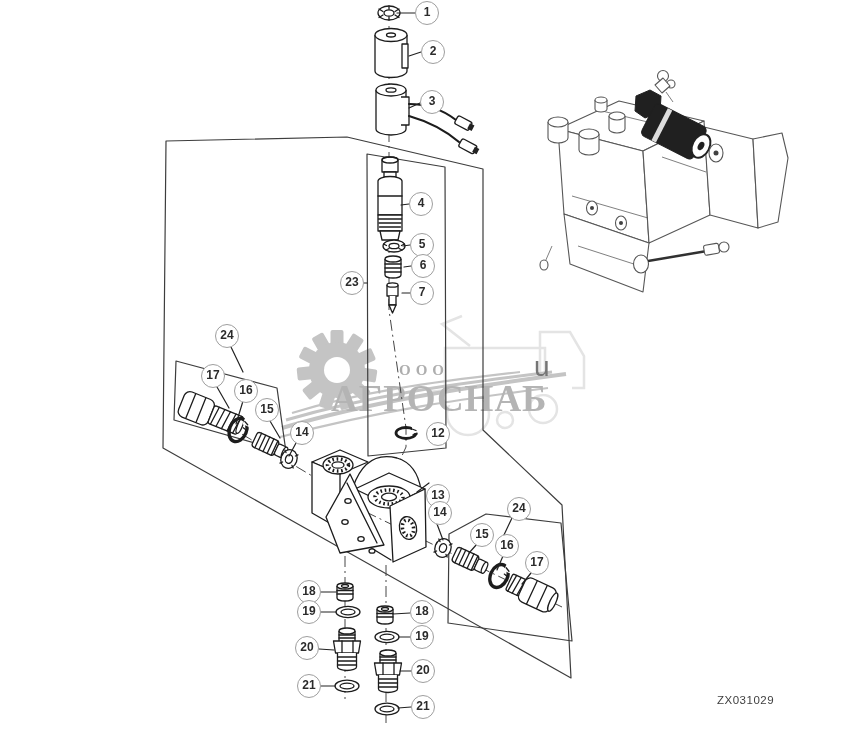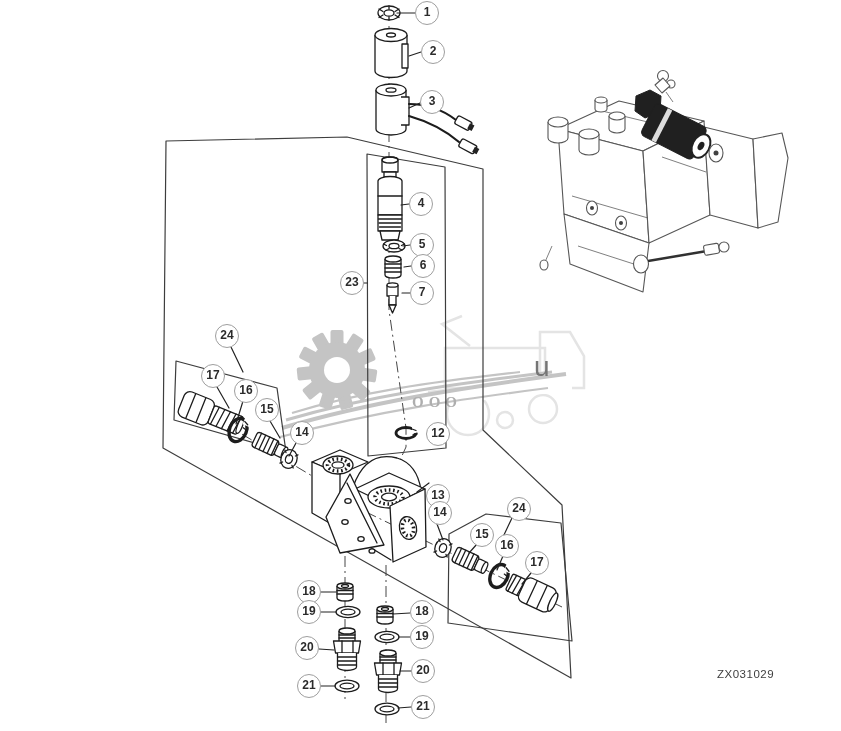--- a/index.html
+++ b/index.html
@@ -23,24 +23,24 @@
   .asm{fill:#fff;stroke:var(--assembly_line);stroke-width:1.1;stroke-linejoin:round;}
   .asm-l{fill:none;stroke:var(--assembly_line);stroke-width:1;opacity:.75;}
   .asm-dark{fill:#101010;stroke:#101010;}
   .wm-shape{fill:var(--watermark_gray);}
   .wm-stroke{fill:none;stroke:var(--watermark_gray);}
   .wm-faint{fill:none;stroke:var(--watermark_faint);stroke-width:2.5;}
   .callout{position:absolute;width:24px;height:24px;box-sizing:border-box;border-radius:50%;
     border:1.5px solid var(--callout_ring);background:#fff;color:var(--callout_text);
     font:bold 12px/21px "Liberation Sans",sans-serif;text-align:center;z-index:30;}
   .wm-text{position:absolute;z-index:2;color:var(--watermark_text);white-space:nowrap;}
-  #wm-ooo{left:412px;top:362px;font:bold 15px "Liberation Serif",serif;letter-spacing:5px;color:#aeaeae;margin-top:32px;}
+  #wm-ooo{left:399px;top:362px;font:bold 15px "Liberation Serif",serif;letter-spacing:5px;color:#aeaeae;}
   #wm-brand{left:331px;top:377px;font:bold 37px "Liberation Serif",serif;letter-spacing:1px;color:#b4b4b4;}
   #wm-u{left:534px;top:351px;font:28px "Liberation Sans",sans-serif;color:var(--watermark_dark);}
-  #code{position:absolute;left:717px;top:668px;z-index:30;font:11.5px "Liberation Sans",sans-serif;
+  #code{position:absolute;left:717px;top:694px;z-index:30;font:11.5px "Liberation Sans",sans-serif;
         color:#3e3e3e;letter-spacing:.5px;}
   #diagram{z-index:10;}
   #wm-svg{z-index:1;}
 </style>
 </head>
 <body>
 
 <div id="stage">
 
   <svg id="wm-svg" width="841" height="731" viewBox="0 0 841 731">
@@ -76,20 +76,21 @@
     <g>
       <path d="M278,432 C370,404 460,390 572,374 L572,392 C470,398 380,414 286,446 Z" fill="#fff"></path>
       <path class="wm-stroke" stroke-width="4" d="M282,428 C370,402 460,388 566,374"></path>
       <path class="wm-stroke" stroke-width="3" d="M286,420 C368,396 452,384 552,372"></path>
       <path class="wm-stroke" stroke-width="2.2" d="M292,413 C360,392 430,382 520,372"></path>
       <path class="wm-stroke" stroke-width="2.2" d="M280,437 C380,410 470,398 548,388"></path>
     </g>
   </svg>
 
   <div id="wm-ooo" class="wm-text">ООО</div>
+  <div id="wm-brand" class="wm-text">АГРОСНАБ</div>
   <div id="wm-u" class="wm-text">u</div>
 
   <svg id="diagram" width="841" height="731" viewBox="0 0 841 731">
     <defs>
       <g id="g14">
           <ellipse class="part" cx="0" cy="0" rx="8" ry="9.5"></ellipse>
           <ellipse class="part" cx="0" cy="0" rx="3.5" ry="4.5"></ellipse>
           <path class="ln" d="M-7,-7 l2,2 M7,-7 l-2,2 M-7,7 l2,-2 M7,7 l-2,-2"></path>
         </g>
       <g id="g15">

